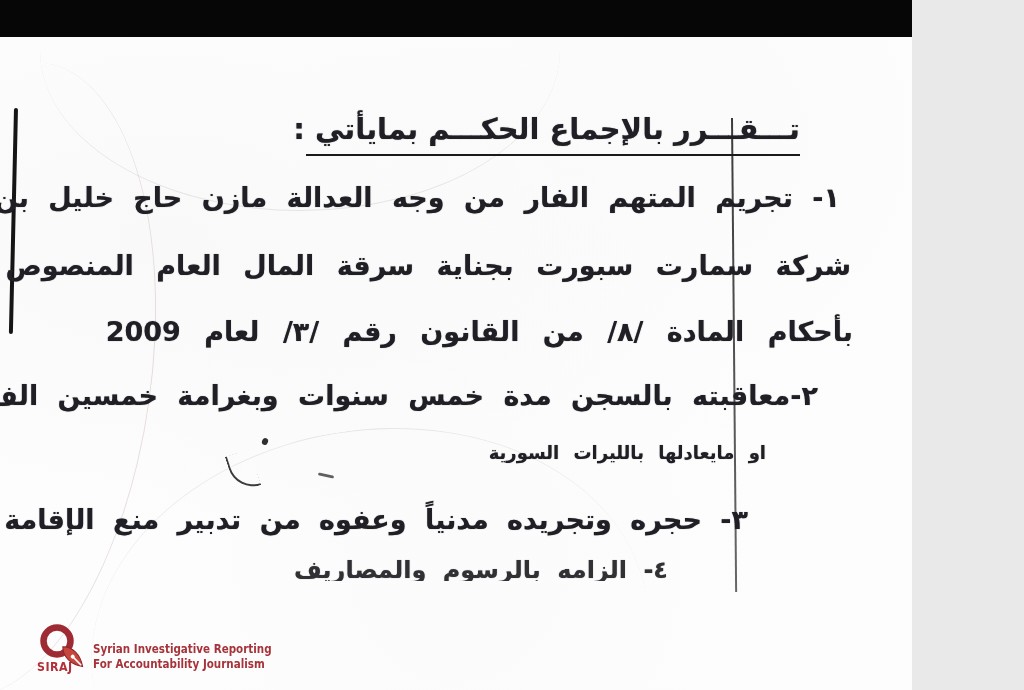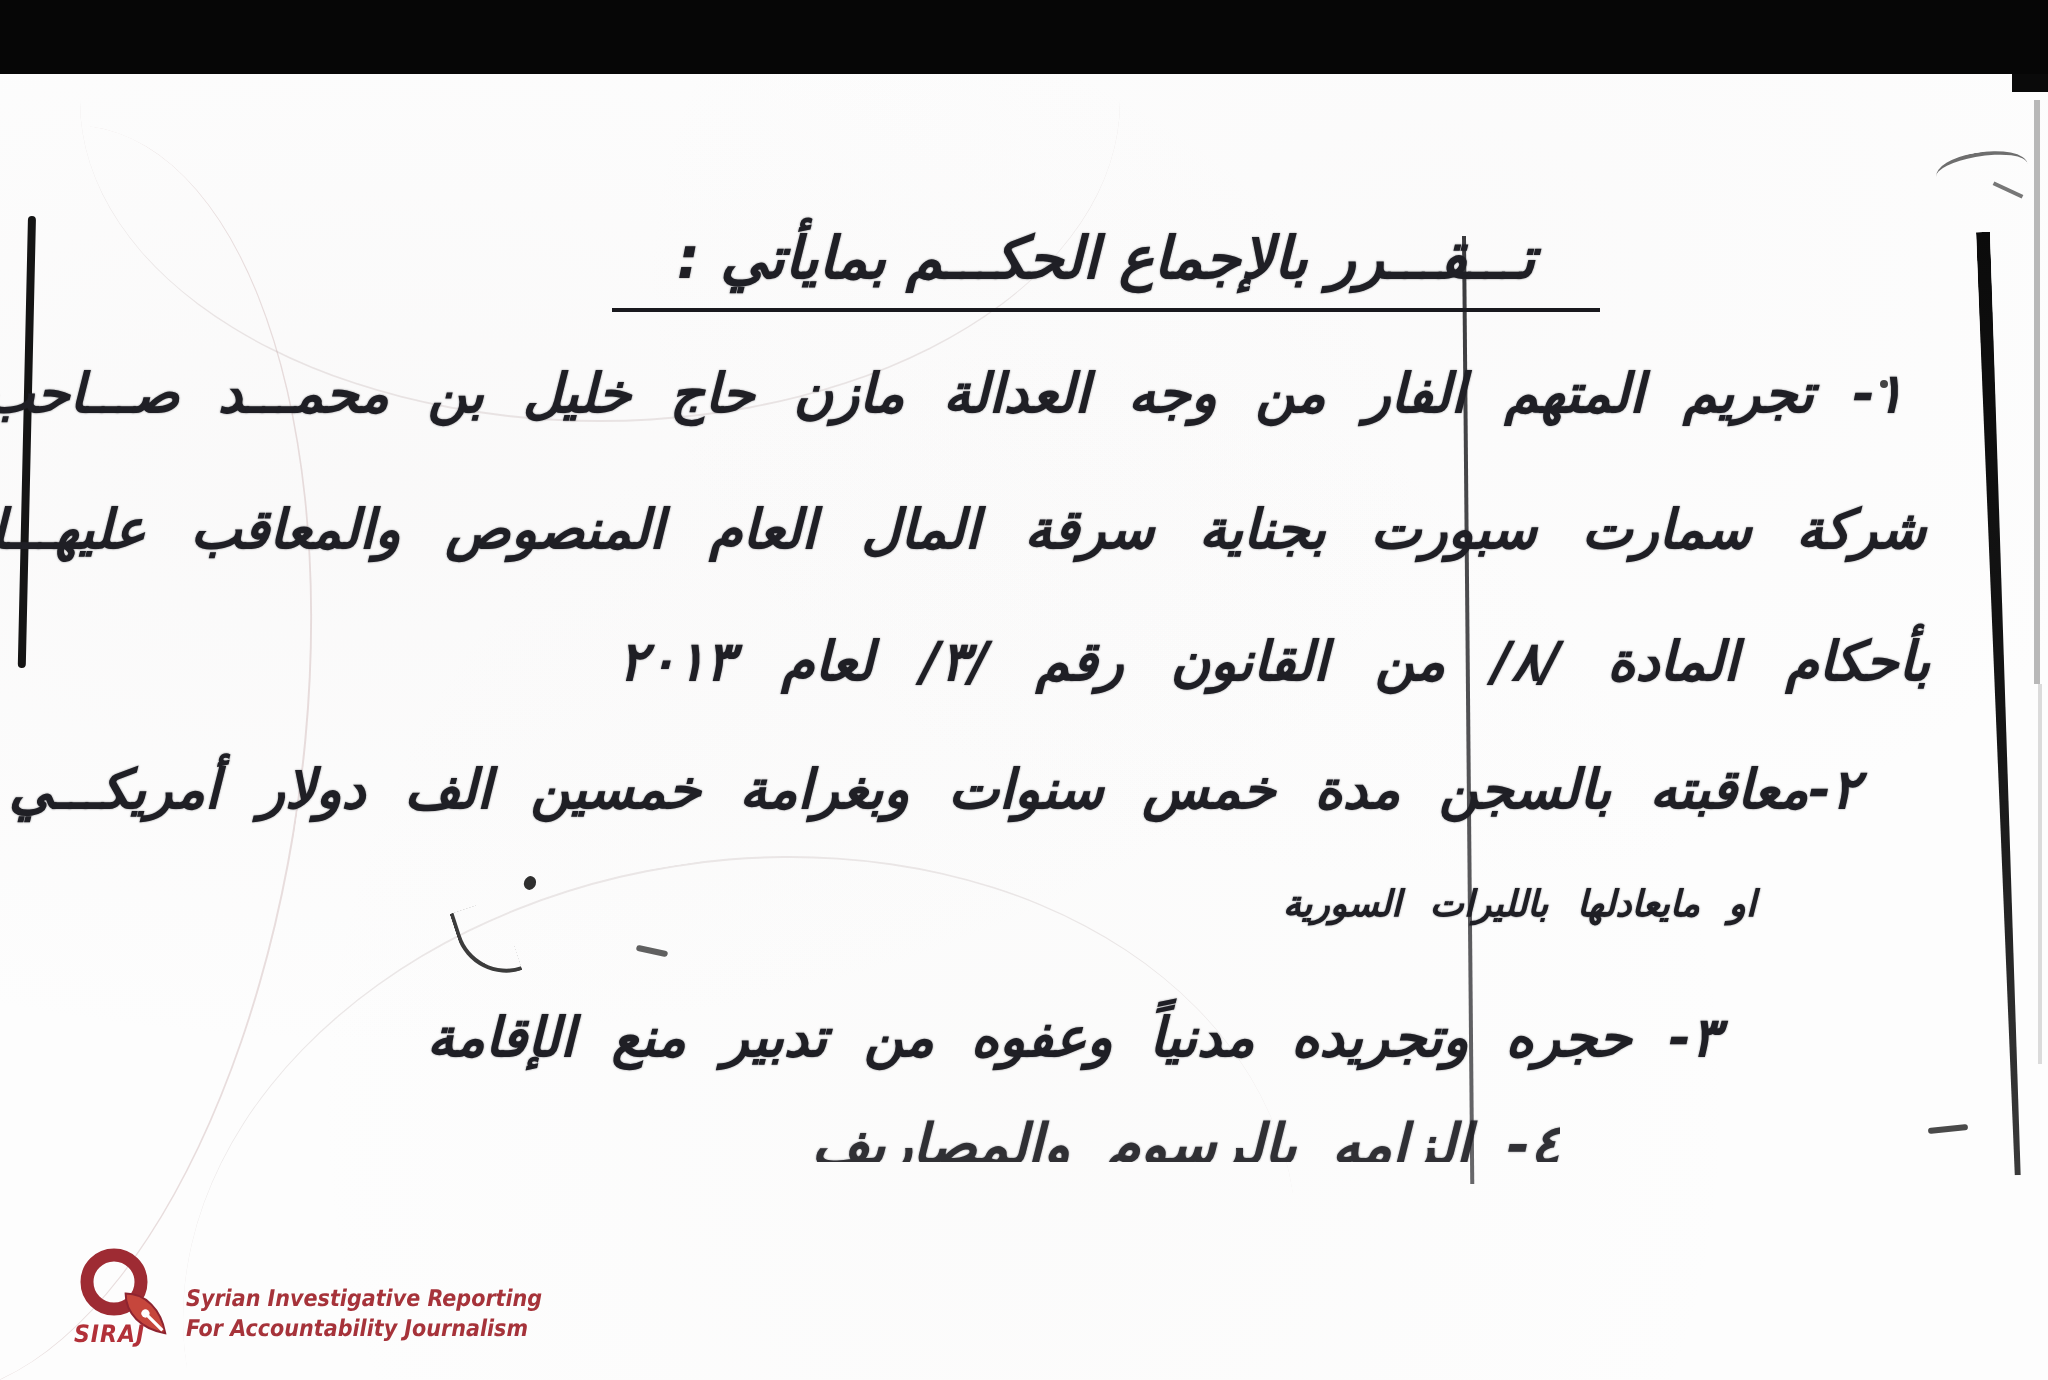--- a/index.html
+++ b/index.html
@@ -1,24 +1,23 @@
 <!DOCTYPE html>
 <html lang="ar"><head>
 <meta charset="utf-8">
 <style>
   html,body{margin:0;padding:0;background:#e9e9e9;}
   .page{
-    position:relative;width:1024px;height:690px;overflow:hidden;
+    position:relative;width:912px;height:690px;overflow:hidden;
     background:
       radial-gradient(ellipse at 18% 35%, rgba(205,195,195,0.07), transparent 45%),
       radial-gradient(ellipse at 70% 20%, rgba(210,200,200,0.05), transparent 40%),
       radial-gradient(ellipse at 50% 80%, rgba(215,210,205,0.05), transparent 50%),
       #fdfdfd;
     font-family:"DejaVu Sans", sans-serif;
-    font-style:italic;
   }
   
   .top-bar{position:absolute;left:0;top:0;width:1024px;height:37px;background:#060606;}
   .top-bar-corner{position:absolute;left:1006px;top:37px;width:18px;height:9px;background:#0a0a0a;}
   .left-line{position:absolute;left:14px;top:108px;width:4px;height:226px;background:#151515;
              transform:rotate(1.3deg);transform-origin:top left;border-radius:2px;}
   .mid-fold{position:absolute;left:731px;top:118px;width:2px;height:474px;
             background:linear-gradient(180deg,rgba(25,25,28,.85),rgba(40,40,44,.7));
             transform:rotate(-0.5deg);transform-origin:top center;}
   .right-thick-line{position:absolute;left:988px;top:116px;width:7px;height:472px;
@@ -54,21 +53,21 @@
     left:306px;top:112px;width:494px;text-align:center;font-size:29px;
     padding-bottom:8px;border-bottom:2.5px solid #1d1d22;
   }
   .l1{top:182px;right:72px;word-spacing:10px;letter-spacing:1px;}
   .l2{top:250px;right:61px;word-spacing:13px;letter-spacing:1.2px;}
   .l3{top:316px;right:59px;word-spacing:14px;letter-spacing:1.6px;}
   .l4{top:380px;right:94px;word-spacing:10px;letter-spacing:1px;}
   .l5{top:442px;right:146px;word-spacing:8px;letter-spacing:0.6px;font-size:18px;}
   .l6{top:504px;right:164px;word-spacing:9px;letter-spacing:0.8px;}
   .l7-clip{position:absolute;top:556px;right:244px;height:25px;overflow:hidden;}
-  .l7-clip .doc-line{position:static;font-size:28px;word-spacing:8px;opacity:.92;}
+  .l7-clip .doc-line{position:static;font-size:24px;word-spacing:8px;opacity:.92;}
   
   .logo{position:absolute;left:36px;top:618px;width:250px;height:64px;}
   .logo-icon{position:absolute;left:0;top:4px;}
   .logo-acronym{
     position:absolute;left:1px;top:42px;
     font-size:12px;font-weight:bold;color:#B23038;letter-spacing:0.5px;
     transform:scaleX(0.92);transform-origin:left;
   }
   .logo-name{
     position:absolute;left:57px;top:24px;
@@ -97,21 +96,21 @@
   <div class="ink-dot"></div>
   <div class="tick"></div>
   <div class="dot-sm"></div>
   <div class="mark-br"></div>
 
   <div class="doc-text">
     <div class="doc-line heading" dir="rtl">تـــقـــرر بالإجماع الحكـــم بمايأتي :</div>
 
     <div class="doc-line l1" dir="rtl">١- تجريم المتهم الفار من وجه العدالة مازن حاج خليل بن محمـــد صـــاحب</div>
     <div class="doc-line l2" dir="rtl">شركة سمارت سبورت  بجناية سرقة المال العام المنصوص والمعاقب عليهـــا</div>
-    <div class="doc-line l3" dir="rtl">بأحكام المادة /٨/ من القانون رقم /٣/ لعام ٢٠١٣</div>
+    <div class="doc-line l3" dir="rtl">بأحكام المادة /٨/ من القانون رقم /٣/ لعام 2009</div>
     <div class="doc-line l4" dir="rtl">٢-معاقبته بالسجن مدة خمس سنوات وبغرامة خمسين الف دولار أمريكـــي</div>
     <div class="doc-line l5" dir="rtl">او مايعادلها بالليرات السورية</div>
     <div class="doc-line l6" dir="rtl">٣-  حجره وتجريده مدنياً وعفوه من تدبير منع الإقامة</div>
 
     <div class="l7-clip">
       <div class="doc-line" dir="rtl">٤- الزامه بالرسوم والمصاريف</div>
     </div>
   </div>
 
   <div class="logo">

